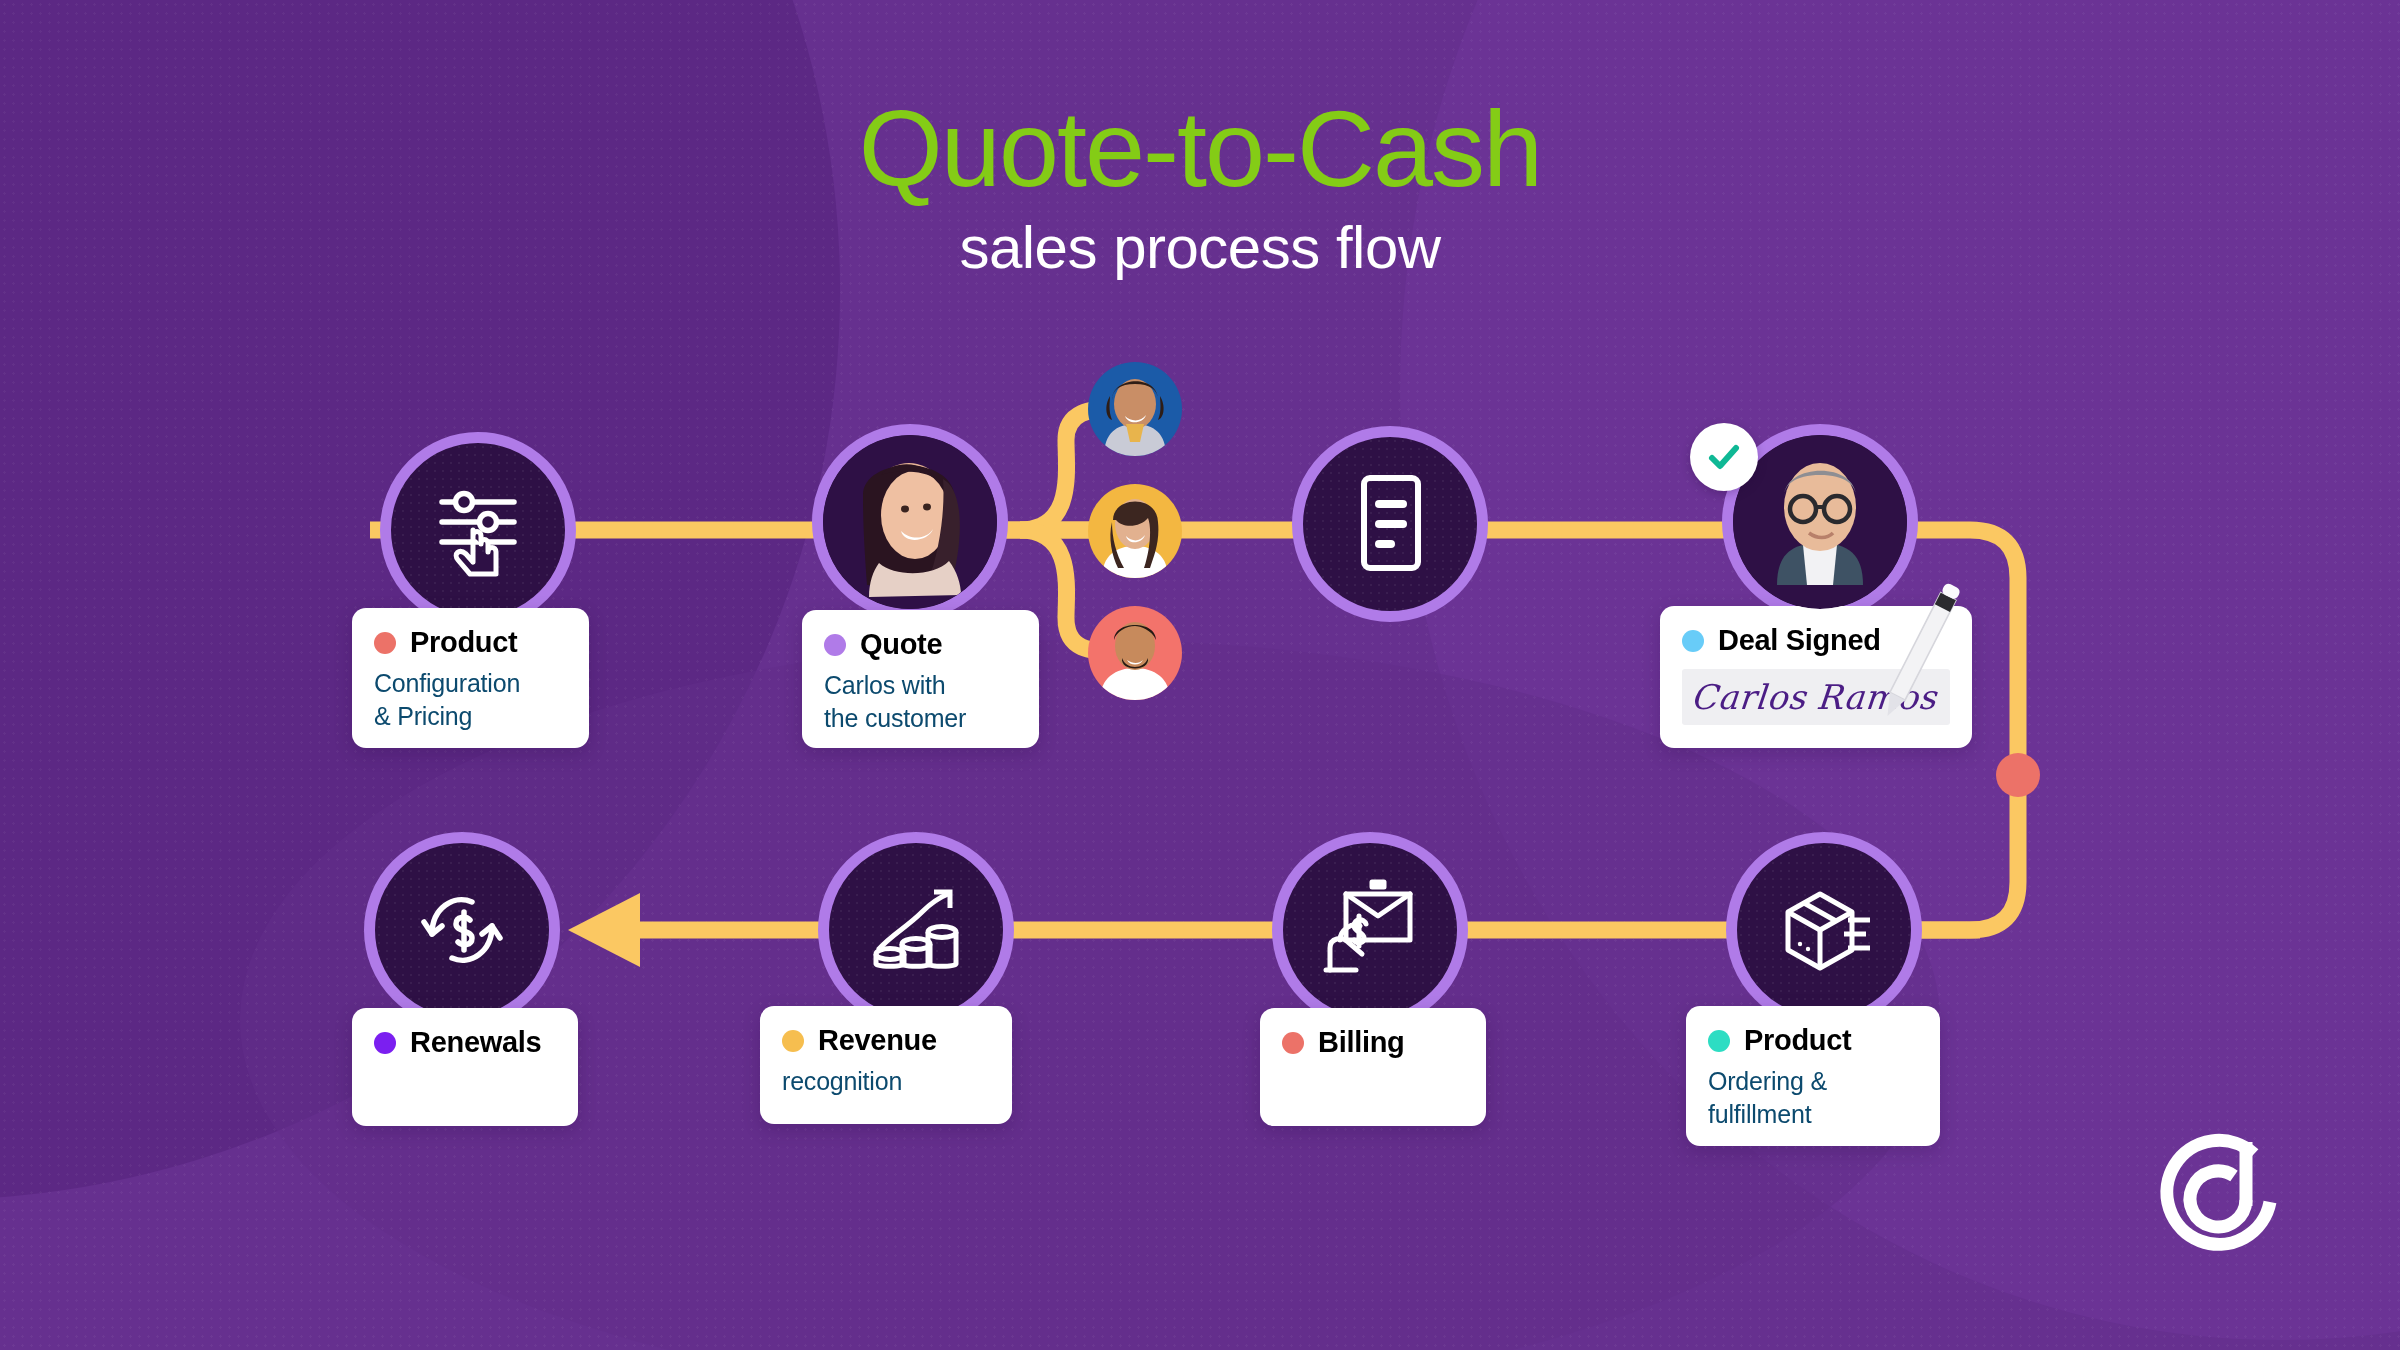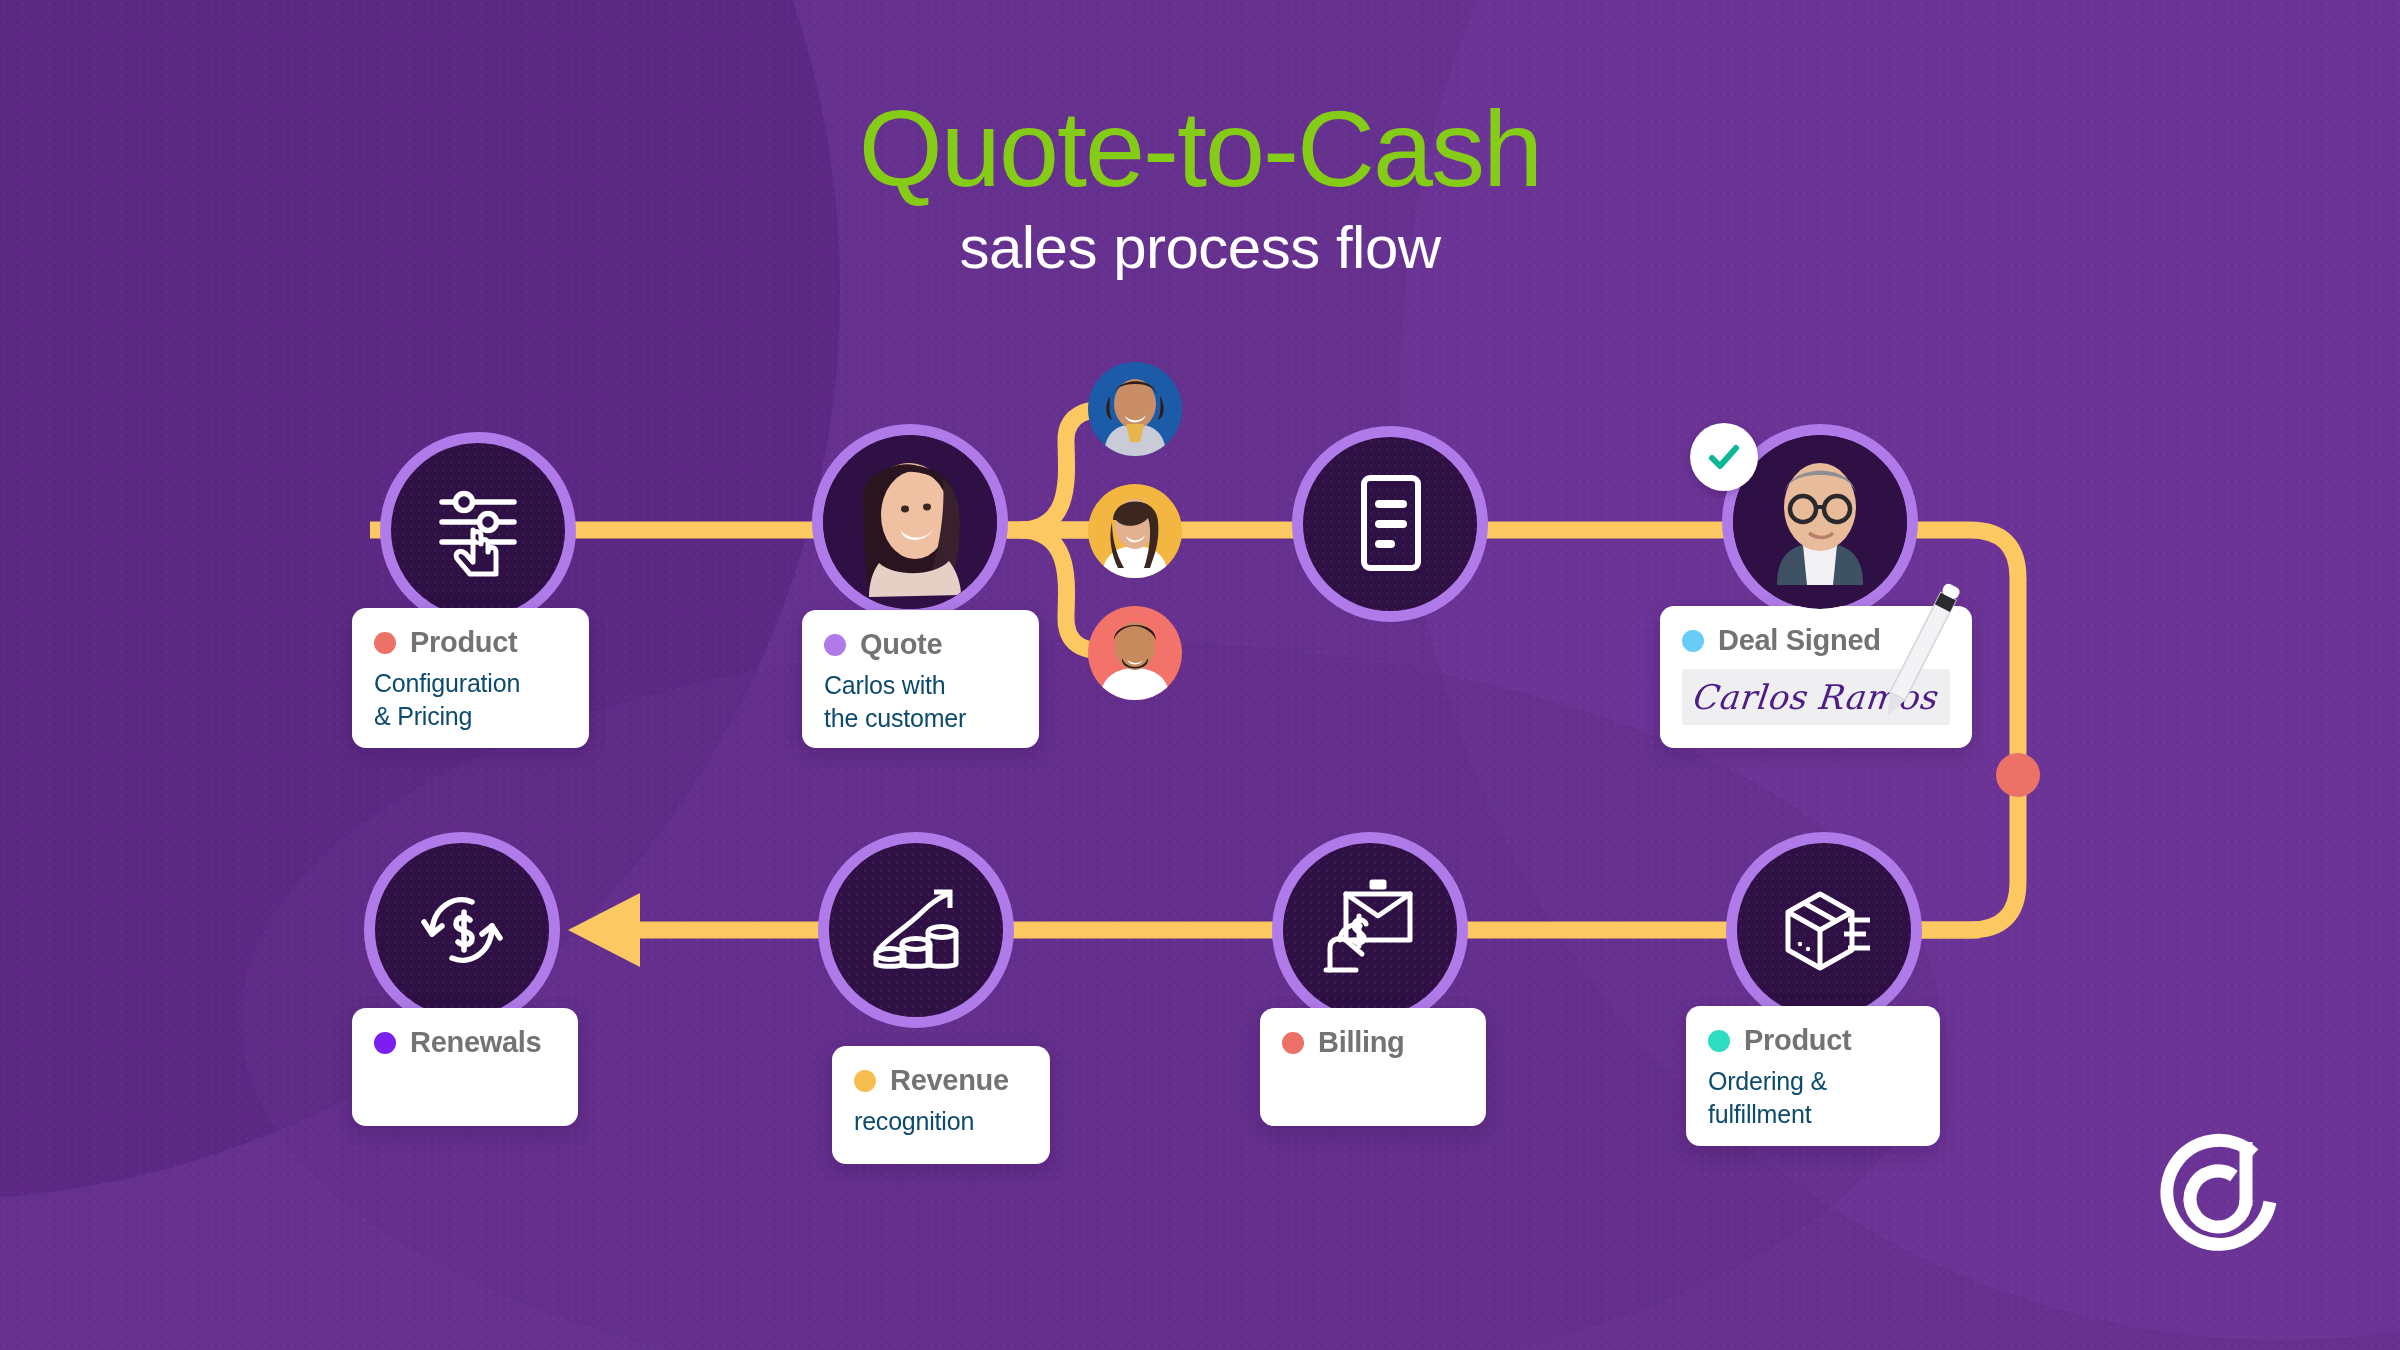--- a/index.html
+++ b/index.html
@@ -62,21 +62,21 @@
   .avatar { position:absolute; width:94px; height:94px; border-radius:50%; overflow:hidden; }
 
   
   .card {
     position:absolute; background:#FFFFFF; border-radius:14px;
     box-shadow:0 6px 18px rgba(40,8,70,.22);
     padding:18px 22px 20px 22px;
   }
   .card-head { display:flex; align-items:center; gap:14px; }
   .dot { width:22px; height:22px; border-radius:50%; flex:0 0 auto; }
-  .card-title { font-size:29px; font-weight:700; color:#737373; letter-spacing:-0.3px; }
+  .card-title { font-size:29px; font-weight:700; color:#000000; letter-spacing:-0.3px; }
   .card-sub { font-size:25px; color:#0c4a6e; line-height:1.32; margin-top:8px; letter-spacing:-0.2px; }
 
   
   .sig-box {
     margin-top:12px; background:#EFEFF2; border-radius:3px;
     height:56px; display:flex; align-items:center; justify-content:center;
   }
   .sig-text {
     font-family:"DejaVu Serif", serif; font-style:italic; font-size:34px;
     color:#4B1D85; letter-spacing:0.5px; transform:skewX(-8deg);
@@ -337,21 +337,21 @@
     </div>
   </div>
 
   <div class="card" style="left:352px; top:1008px; width:226px; height:118px;">
     <div class="card-head">
       <span class="dot" style="background:#7B1FF0;"></span>
       <span class="card-title">Renewals</span>
     </div>
   </div>
 
-  <div class="card" style="left:832px; top:1006px; width:218px; height:118px;margin-top:40px;">
+  <div class="card" style="left:760px; top:1006px; width:252px; height:118px;">
     <div class="card-head">
       <span class="dot" style="background:#F6BE4F;"></span>
       <span class="card-title">Revenue</span>
     </div>
     <div class="card-sub">
       <div>recognition</div>
     </div>
   </div>
 
   <div class="card" style="left:1260px; top:1008px; width:226px; height:118px;">

